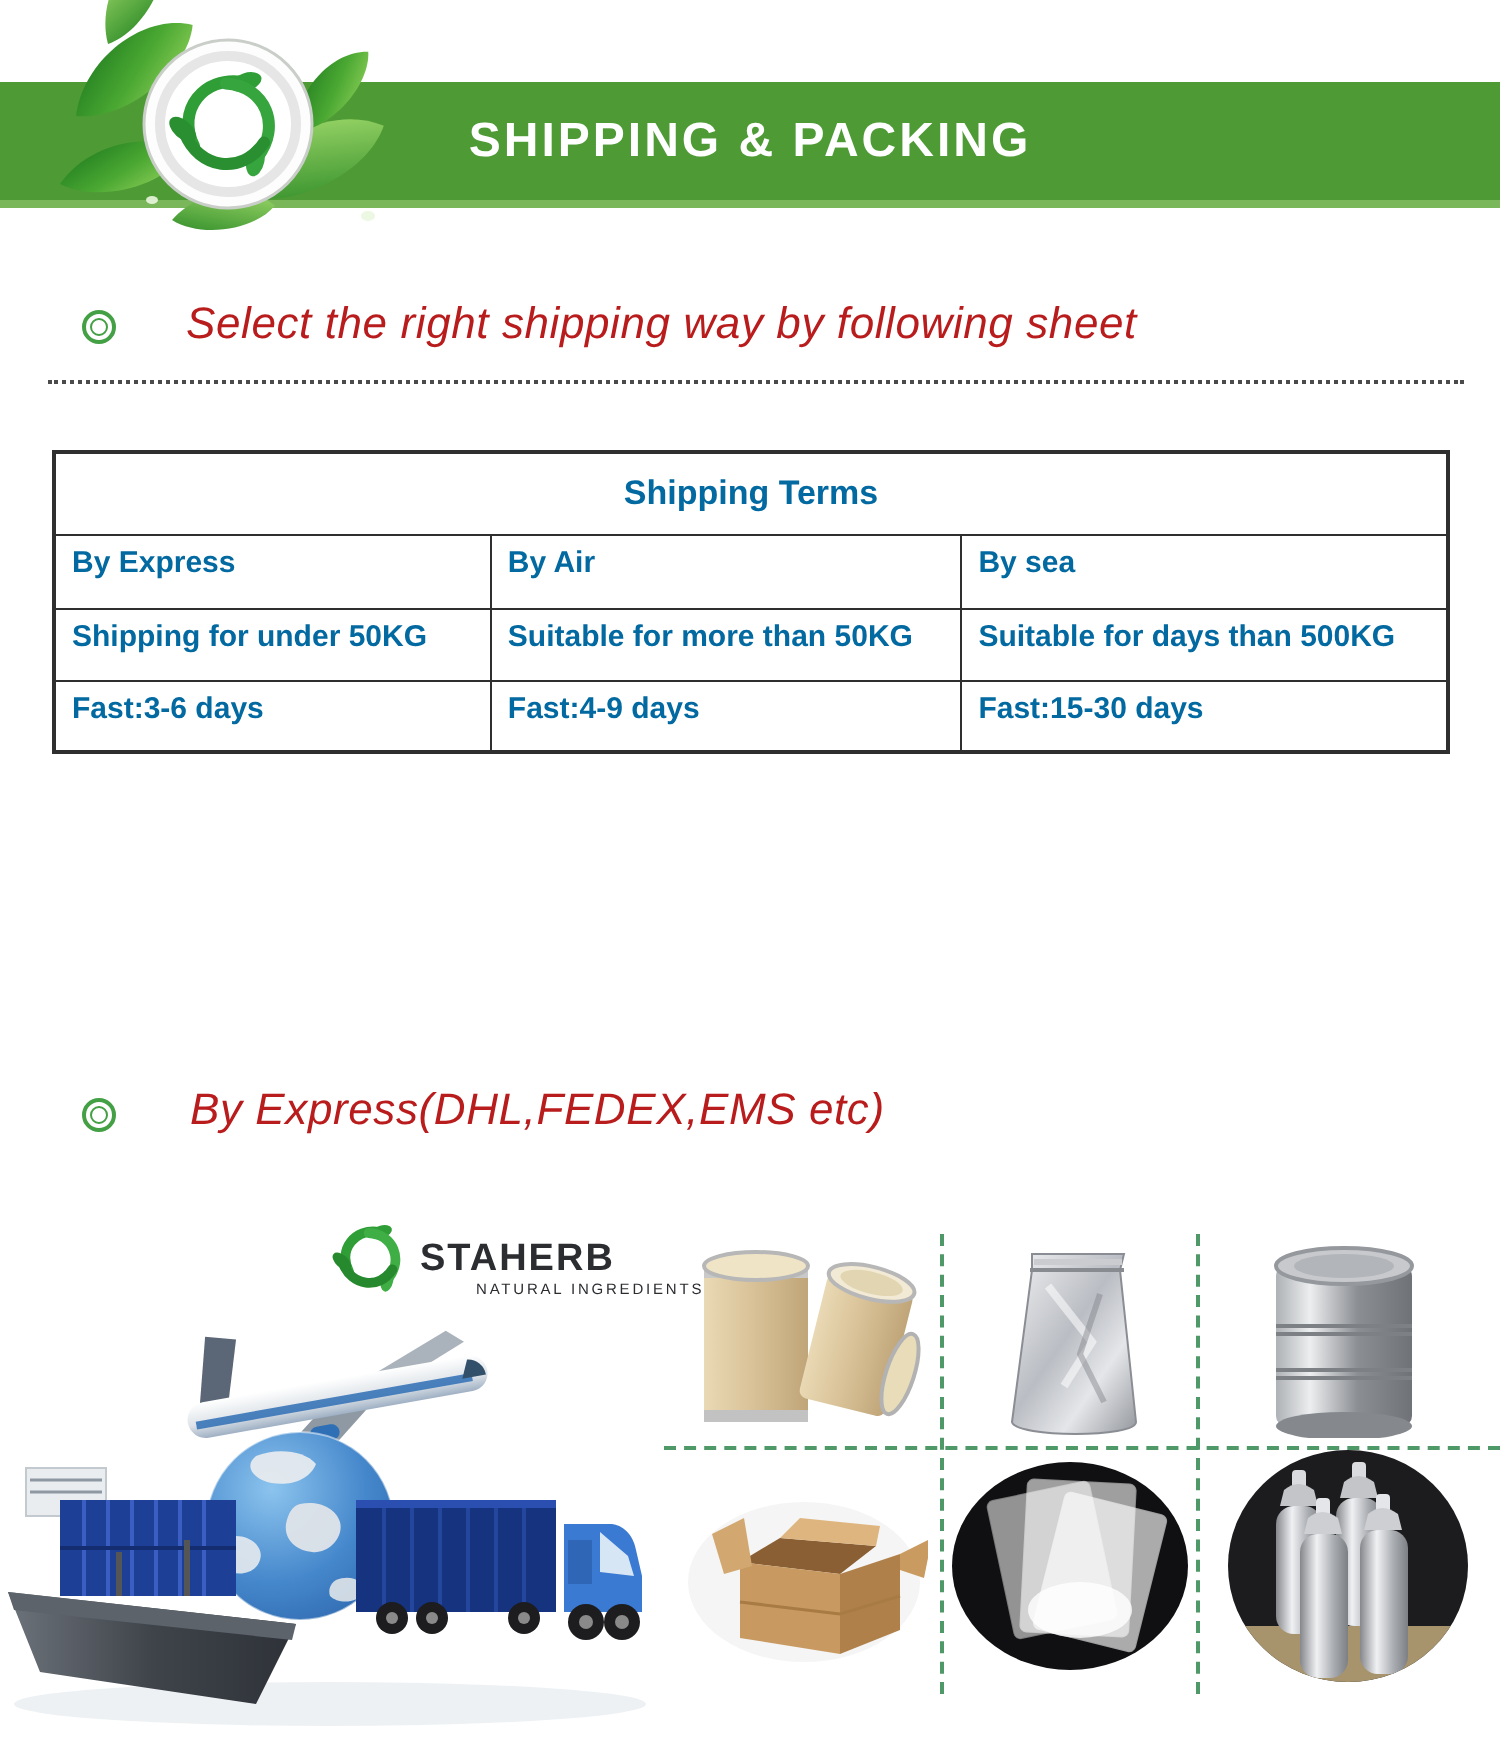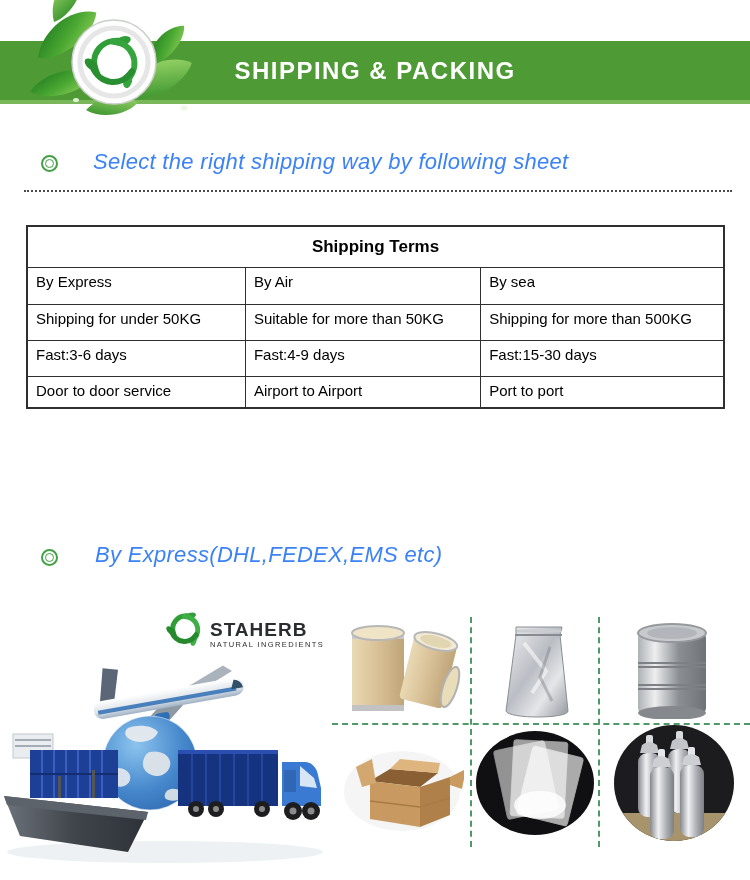--- a/index.html
+++ b/index.html
@@ -10,40 +10,40 @@
   .banner{position:absolute;left:0;top:41px;width:750px;height:59px;background:#4e9a35;
           border-bottom:4px solid #7ab75a;}
   .banner-title{position:absolute;left:0;top:0;width:100%;height:59px;line-height:59px;
           text-align:center;color:#fff;font-size:24px;font-weight:bold;letter-spacing:1.5px;}
   .banner-logo{position:absolute;left:24px;top:0;z-index:3;}
 
   
   .bullet{position:absolute;width:13px;height:13px;border:2px solid #44a044;border-radius:50%;
           display:flex;align-items:center;justify-content:center;}
   .bullet span{width:7px;height:7px;border:1.5px solid #44a044;border-radius:50%;display:block;}
-  .heading{position:absolute;font-style:italic;font-size:22px;color:#3b82f6;letter-spacing:.3px;white-space:nowrap;}
+  .heading{position:absolute;font-style:italic;font-size:22px;color:#b91c1c;letter-spacing:.3px;white-space:nowrap;}
   .h1{left:93px;top:149px;} .b1{left:41px;top:155px;}
   .h2{left:95px;top:542px;} .b2{left:41px;top:549px;}
   .dotline{position:absolute;left:24px;top:190px;width:708px;border-top:2px dotted #4b4b4b;}
 
   
   .ship-table{position:absolute;left:26px;top:225px;width:699px;border-collapse:collapse;
-          font-size:15px;color:#000000;}
-  .ship-table td{border:1px solid #2f2f2f;vertical-align:top;padding:5px 8px;}
+          font-size:15px;color:#0369a1;}
+  .ship-table td{border:1px solid #2f2f2f;vertical-align:top;padding:5px 8px;font-weight:bold;}
   .ship-table tr.thead td{text-align:center;vertical-align:middle;font-weight:bold;font-size:17px;padding:2px;}
   .ship-table{border:2px solid #2f2f2f;}
   tr.r0{height:41px;} tr.r1{height:37px;} tr.r2{height:36px;} tr.r3{height:36px;}
   tr.r4{height:38px;} tr.r5{height:32px;} tr.r6{height:50px;}
 
   
   .collage{position:absolute;left:0;top:600px;width:335px;height:272px;}
   .brand{position:absolute;left:166px;top:608px;display:flex;align-items:flex-end;z-index:2;}
   .brand-text{margin-left:6px;line-height:1;}
   .brand-name{font-size:19px;font-weight:bold;color:#2b2d31;letter-spacing:1px;}
-  .brand-tag{font-size:7.5px;color:#2b2d31;letter-spacing:1.4px;margin-top:2px;}
+  .brand-tag{font-size:7.5px;color:#2b2d31;letter-spacing:1.4px;margin-top:2px;margin-left:28px;}
 
   
   .packgrid{position:absolute;left:332px;top:605px;width:418px;height:258px;}
   .gl{position:absolute;}
   .gl.v{border-left:2px dashed #4f9868;width:0;top:12px;height:230px;}
   .gl.v1{left:138px;} .gl.v2{left:266px;}
   .gl.h{border-top:2px dashed #4f9868;height:0;left:0;width:418px;top:118px;}
   .photo{position:absolute;}
 </style>
 </head>
@@ -124,31 +124,26 @@
           <td colspan="3">Shipping Terms</td>
         </tr>
     <tr class="r1">
       <td>By Express</td>
       <td>By Air</td>
       <td>By sea</td>
     </tr>
     <tr class="r2">
       <td>Shipping for under 50KG</td>
       <td>Suitable for more than 50KG</td>
-      <td>Shipping for more than 500KG</td>
+      <td>Suitable for days than 500KG</td>
     </tr>
     <tr class="r3">
       <td>Fast:3-6 days</td>
       <td>Fast:4-9 days</td>
       <td>Fast:15-30 days</td>
-    </tr>
-    <tr class="r5">
-      <td>Door to door service</td>
-      <td>Airport to Airport</td>
-      <td>Port to port</td>
     </tr>
   </tbody>
     </table>
 
   <div class="bullet b2">
       <span></span>
     </div>
   <div class="heading h2">By Express(DHL,FEDEX,EMS etc)</div>
 
   <div class="brand">

